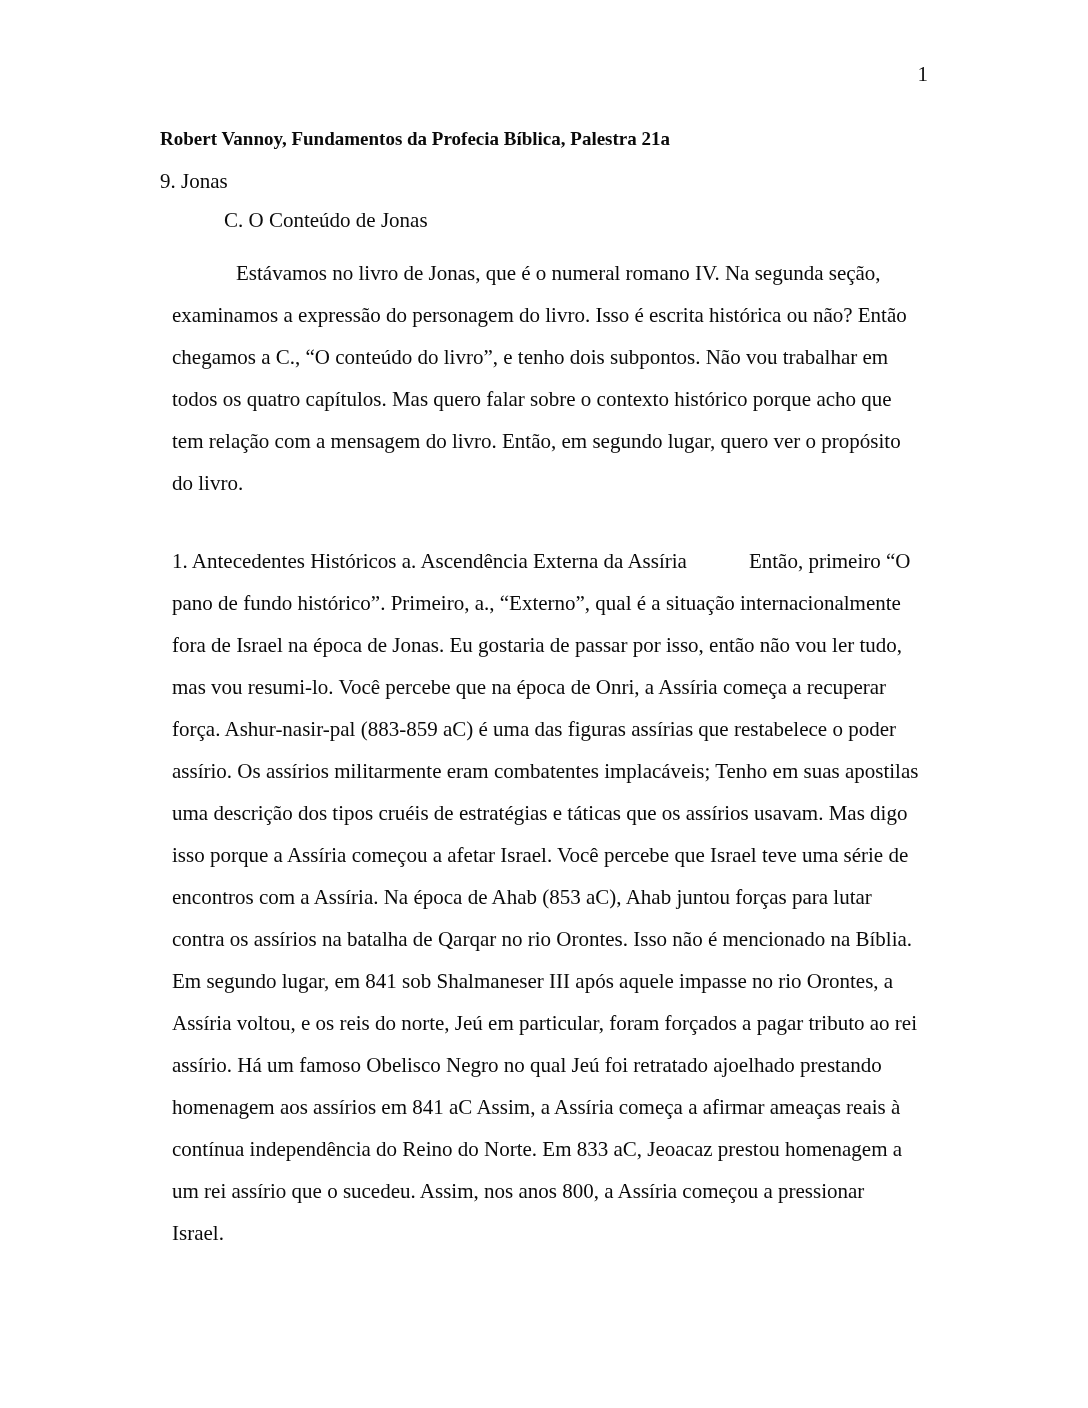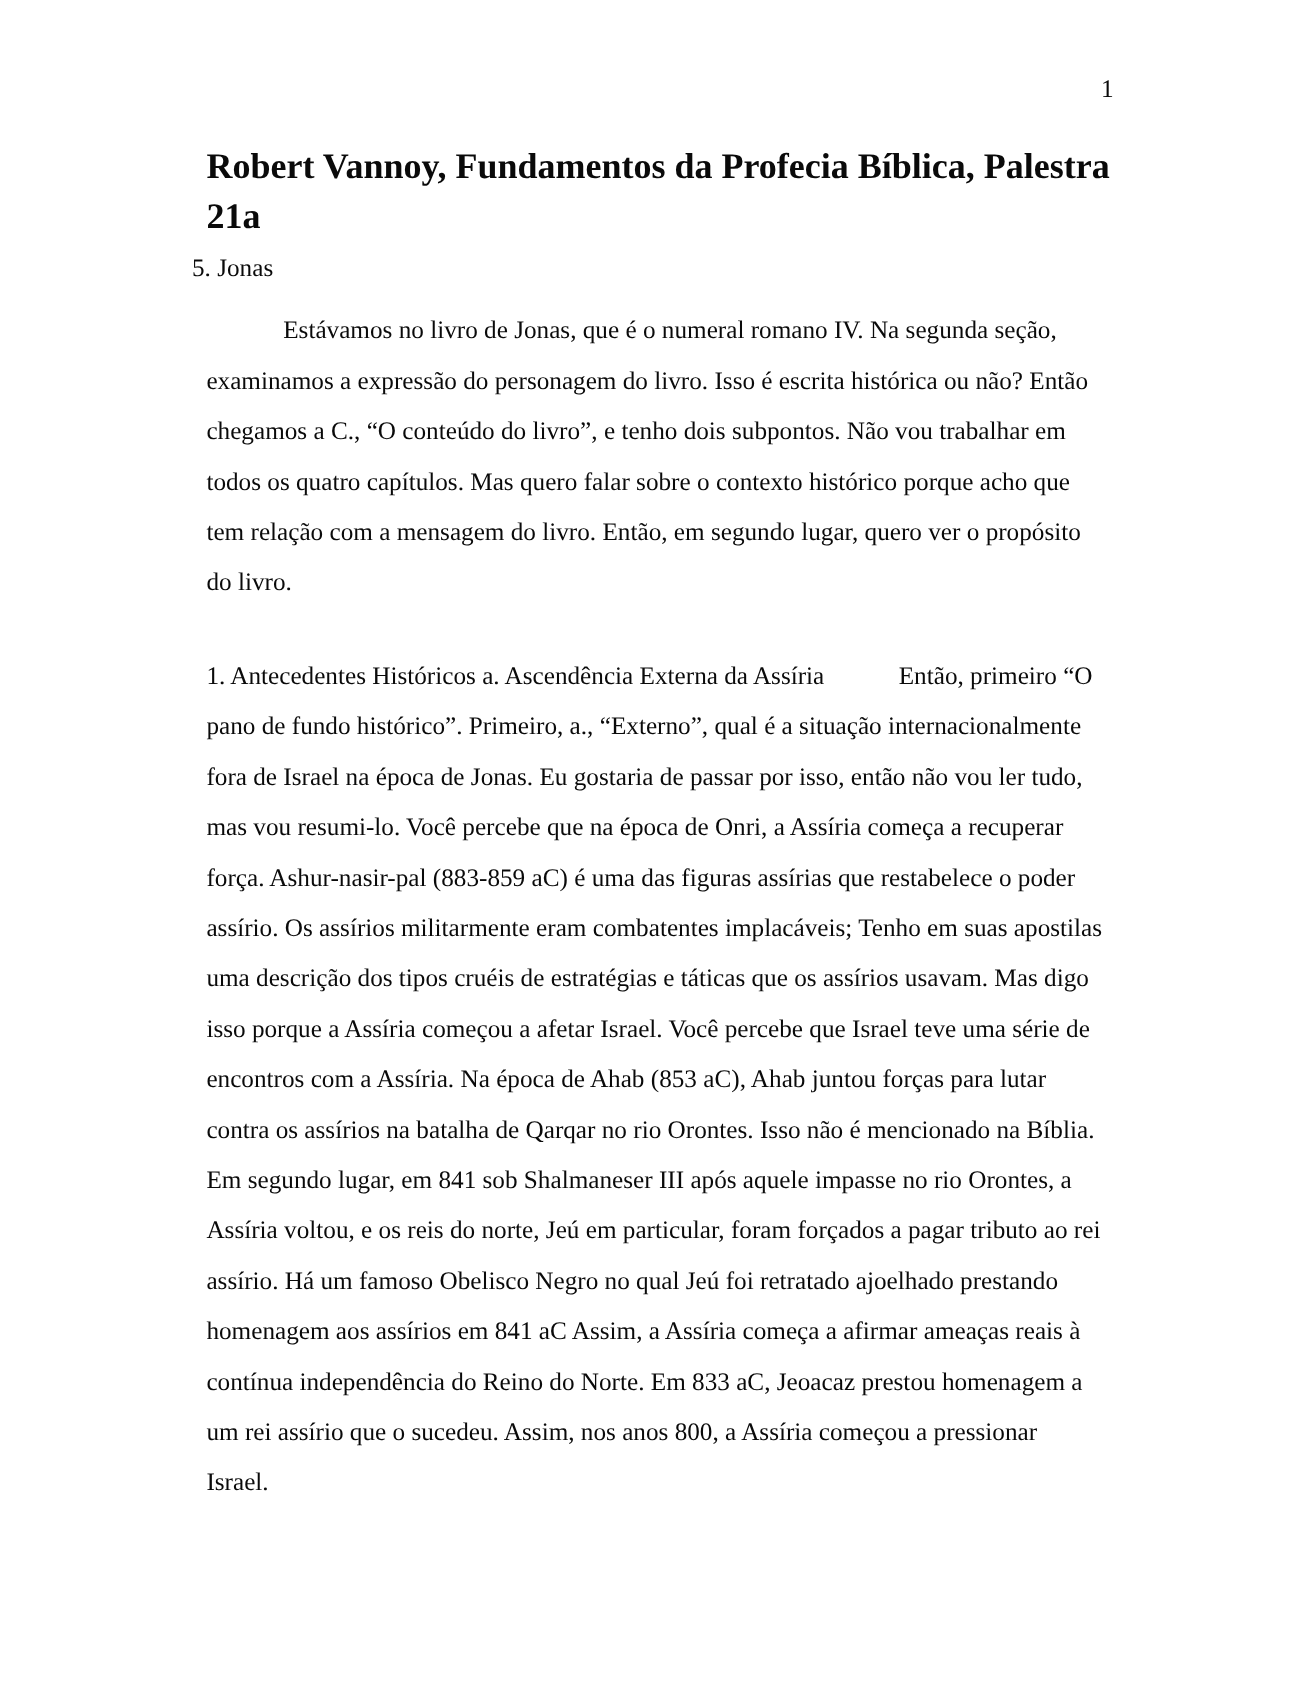--- a/index.html
+++ b/index.html
@@ -21,22 +21,22 @@
     overflow: hidden;
   }
   .page-number {
     position: absolute;
     top: 62px;
     right: 160px;
     font-size: 21px;
     line-height: 24px;
   }
   .doc-title {
-    margin: 0 0 2px 12px;
-    font-size: 30px;
+    margin: 0 0 2px 0;
+    font-size: 19px;
     font-weight: bold;
     line-height: 42px;
   }
   .section-line {
     margin: 0;
     line-height: 38px;
   }
   .subsection-line {
     margin: 0;
     text-indent: 64px;
@@ -60,20 +60,21 @@
 </style>
 </head>
 <body>
 
 <div class="page">
 
   <div class="page-number">1</div>
 
   <h1 class="doc-title">Robert Vannoy, Fundamentos da Profecia Bíblica, Palestra 21a</h1>
 
-  <p class="section-line">5. Jonas</p>
+  <p class="section-line">9. Jonas</p>
 
+  <p class="subsection-line">C. O Conteúdo de Jonas</p>
 
   <p class="para first-indent">Estávamos no livro de Jonas, que é o numeral romano IV. Na segunda seção, examinamos a expressão do personagem do livro. Isso é escrita histórica ou não? Então chegamos a C., “O conteúdo do livro”, e tenho dois subpontos. Não vou trabalhar em todos os quatro capítulos. Mas quero falar sobre o contexto histórico porque acho que tem relação com a mensagem do livro. Então, em segundo lugar, quero ver o propósito do livro.</p>
 
   <p class="para spaced-before"><span>1. Antecedentes Históricos a. Ascendência Externa da Assíria</span><span class="tab-gap"></span><span>Então, primeiro “O pano de fundo histórico”. Primeiro, a., “Externo”, qual é a situação internacionalmente fora de Israel na época de Jonas. Eu gostaria de passar por isso, então não vou ler tudo, mas vou resumi-lo. Você percebe que na época de Onri, a Assíria começa a recuperar força. Ashur-nasir-pal (883-859 aC) é uma das figuras assírias que restabelece o poder assírio. Os assírios militarmente eram combatentes implacáveis; Tenho em suas apostilas uma descrição dos tipos cruéis de estratégias e táticas que os assírios usavam. Mas digo isso porque a Assíria começou a afetar Israel. Você percebe que Israel teve uma série de encontros com a Assíria. Na época de Ahab (853 aC), Ahab juntou forças para lutar contra os assírios na batalha de Qarqar no rio Orontes. Isso não é mencionado na Bíblia. Em segundo lugar, em 841 sob Shalmaneser III após aquele impasse no rio Orontes, a Assíria voltou, e os reis do norte, Jeú em particular, foram forçados a pagar tributo ao rei assírio. Há um famoso Obelisco Negro no qual Jeú foi retratado ajoelhado prestando homenagem aos assírios em 841 aC Assim, a Assíria começa a afirmar ameaças reais à contínua independência do Reino do Norte. Em 833 aC, Jeoacaz prestou homenagem a um rei assírio que o sucedeu. Assim, nos anos 800, a Assíria começou a pressionar Israel.</span></p>
 
 </div>
 
 </body></html>

